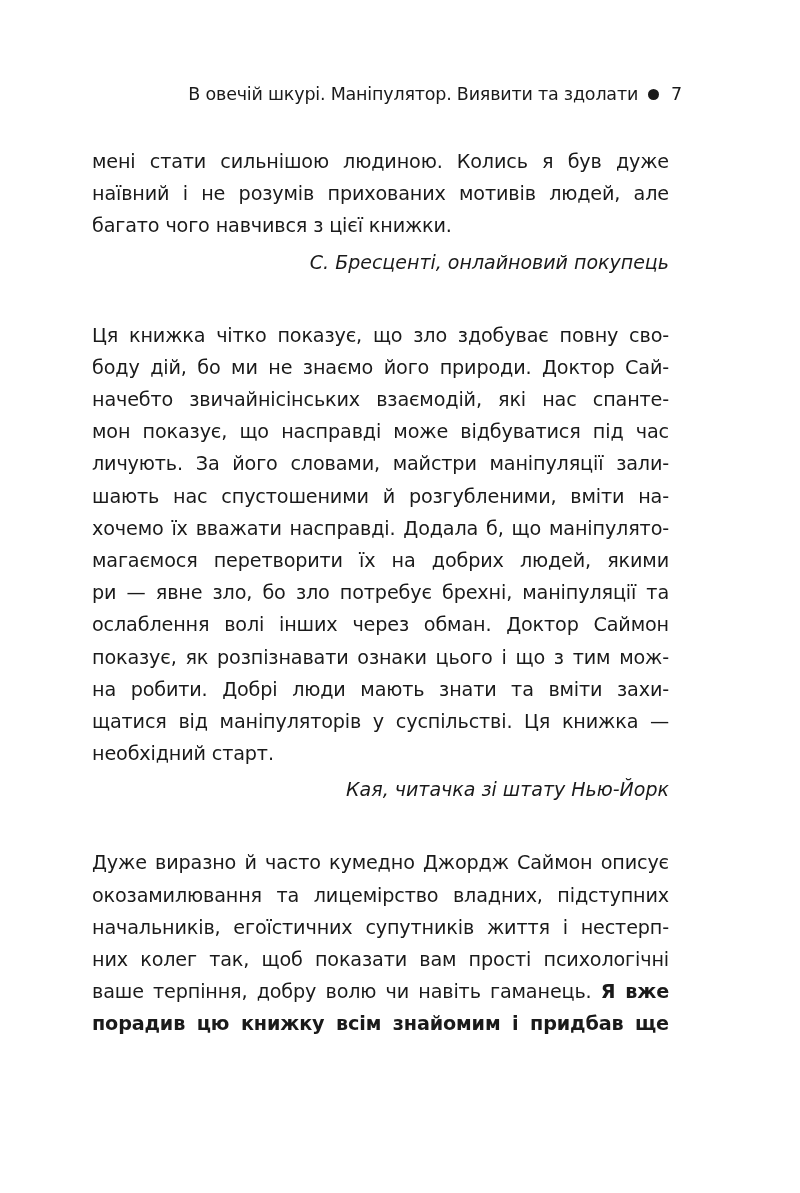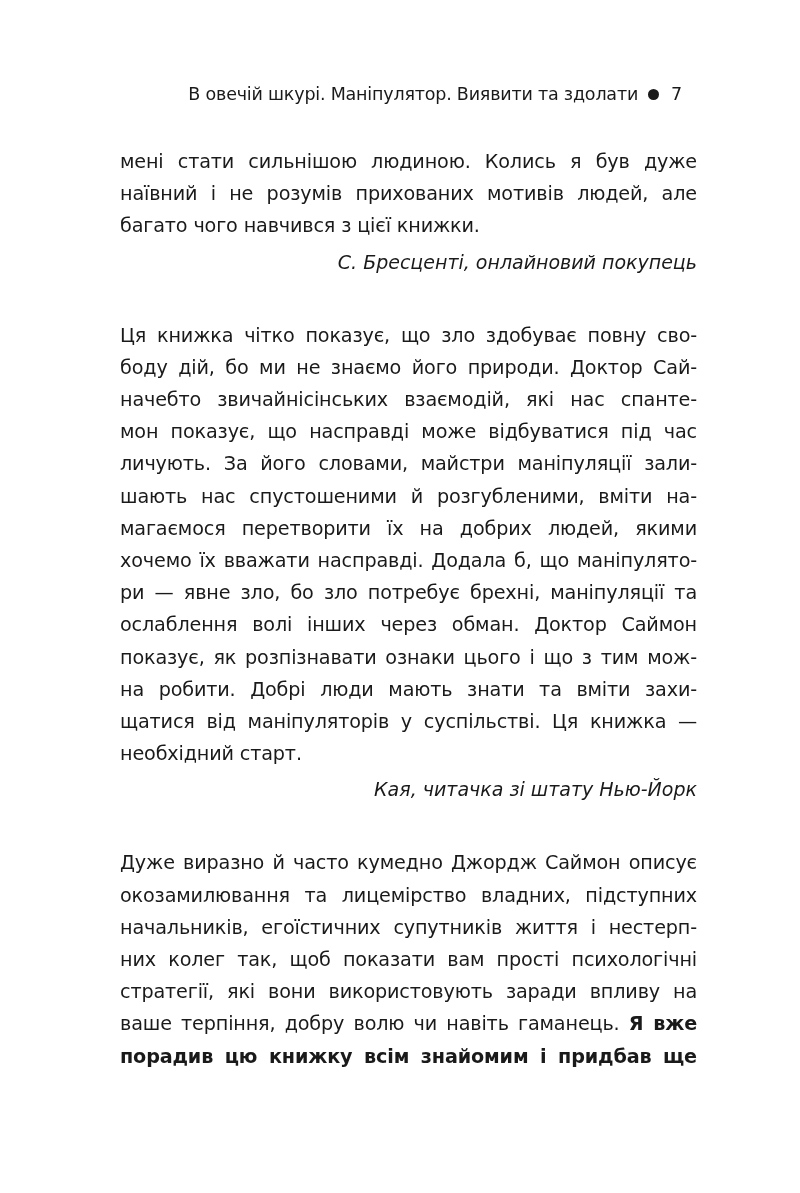--- a/index.html
+++ b/index.html
@@ -1,20 +1,20 @@
 <!DOCTYPE html>
 <html><head>
 <meta charset="utf-8">
 <style>
   html, body { margin: 0; padding: 0; background: #ffffff; }
   body { width: 800px; height: 1193px; position: relative; overflow: hidden; color: #1a1a1a; font-family: "DejaVu Sans", sans-serif; }
   .page { position: absolute; left: 0; top: 0; width: 800px; height: 1075px; }
   .running-head { position: absolute; top: 84px; right: 118px; font-size: 17.5px; letter-spacing: -0.2px; white-space: nowrap; display: flex; align-items: center; }
   .running-head .bullet { display: inline-block; width: 11px; height: 11px; border-radius: 50%; background: #1a1a1a; margin: 0 12px 0 10px; }
-  .body { position: absolute; left: 120px; width: 577px; top: 146px; }
+  .body { position: absolute; left: 92px; width: 577px; top: 146px; }
   .para { font-size: 19.2px; line-height: 32.2px; text-align: justify; text-align-last: justify; letter-spacing: -0.15px; }
   .para .line { display: block; text-align: justify; text-align-last: justify; white-space: nowrap; }
   .para .line.last { text-align-last: left; }
   .attribution { font-style: italic; font-size: 19px; text-align: right; margin-top: 4px; line-height: 30px; }
   .gap { height: 43px; }
   .bold { font-weight: bold; }
 </style>
 </head>
 <body>
 
@@ -37,37 +37,36 @@
 
     <div class="gap"></div>
 
     <div class="para">
       <span class="line">Ця книжка чітко показує, що зло здобуває повну сво-</span>
       <span class="line">боду дій, бо ми не знаємо його природи. Доктор Сай-</span>
       <span class="line">начебто звичайнісінських взаємодій, які нас спанте-</span>
       <span class="line">мон показує, що насправді може відбуватися під час</span>
       <span class="line">личують. За його словами, майстри маніпуляції зали-</span>
       <span class="line">шають нас спустошеними й розгубленими, вміти на-</span>
+      <span class="line">хочемо їх вважати насправді. Додала б, що маніпулято-</span>
       <span class="line">магаємося перетворити їх на добрих людей, якими</span>
-      <span class="line">хочемо їх вважати насправді. Додала б, що маніпулято-</span>
       <span class="line">ри — явне зло, бо зло потребує брехні, маніпуляції та</span>
       <span class="line">ослаблення волі інших через обман. Доктор Саймон</span>
       <span class="line">показує, як розпізнавати ознаки цього і що з тим мож-</span>
       <span class="line">на робити. Добрі люди мають знати та вміти захи-</span>
       <span class="line">щатися від маніпуляторів у суспільстві. Ця книжка —</span>
       <span class="line last">необхідний старт.</span>
     </div>
     <div class="attribution">Кая, читачка зі штату Нью-Йорк</div>
 
     <div class="gap"></div>
 
     <div class="para">
       <span class="line">Дуже виразно й часто кумедно Джордж Саймон описує</span>
       <span class="line">окозамилювання та лицемірство владних, підступних</span>
       <span class="line">начальників, егоїстичних супутників життя і нестерп-</span>
       <span class="line">них колег так, щоб показати вам прості психологічні</span>
-      <span class="line">стратегії, які вони використовують заради впливу на</span>
       <span class="line"><span>ваше терпіння, добру волю чи навіть гаманець.</span> <span class="bold">Я вже</span></span>
       <span class="line bold">порадив цю книжку всім знайомим і придбав ще</span>
     </div>
 
   </div>
 </div>
 
 </body></html>

